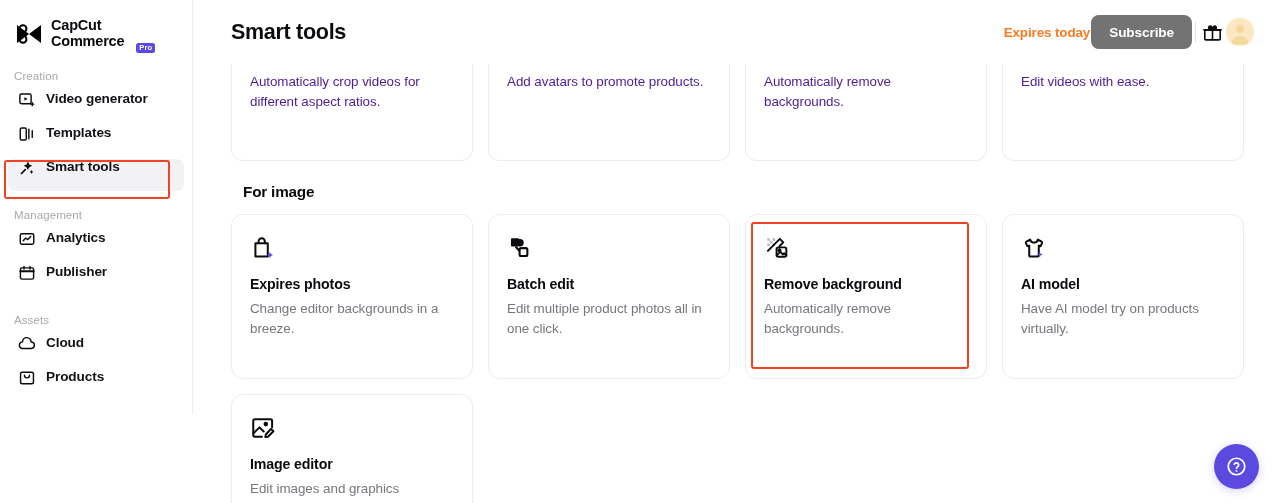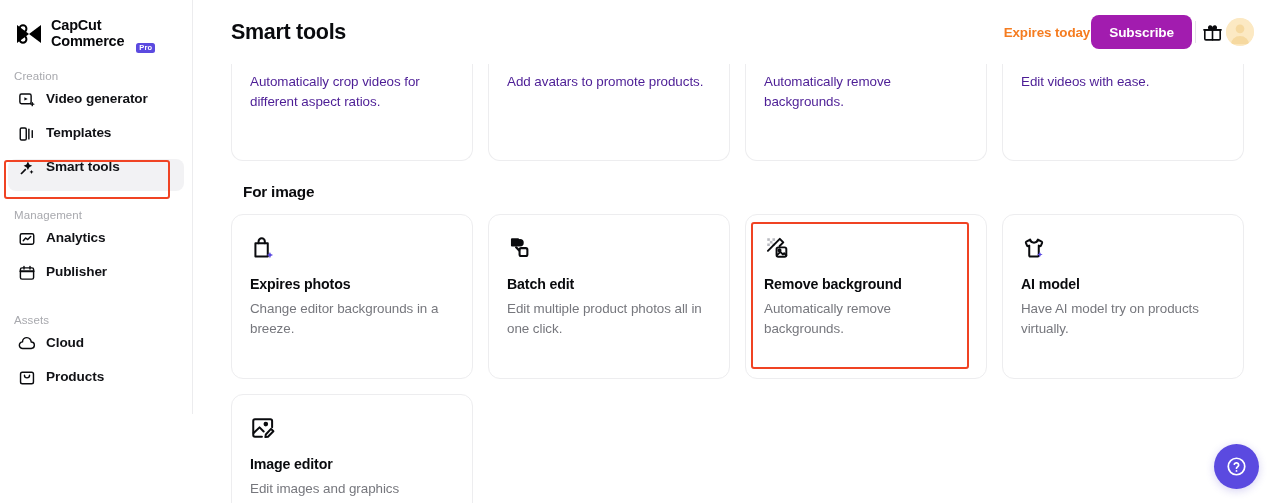--- a/index.html
+++ b/index.html
@@ -80,21 +80,21 @@
   .page-title {
     font-size: 21.5px; font-weight: 700; color: #0a0b0e;
     letter-spacing: -0.3px;
   }
   .topbar-right { margin-left: auto; display: flex; align-items: center; gap: 1px; }
   .expires {
     font-size: 13.4px; color: #F57C20; font-weight: 600; letter-spacing: -0.1px;
     cursor: pointer;
   }
   .subscribe-btn {
-    background: #a21caf; color: #ffffff;
+    background: #737373; color: #ffffff;
     font-size: 13.6px; font-weight: 600;
     border: none; border-radius: 8px;
     padding: 0 18px; height: 34px;
     cursor: pointer;
     font-family: "Liberation Sans", sans-serif;
     letter-spacing: -0.1px;
   }
   .vdiv { width: 1px; height: 22px; background: #e3e3e6; margin: 0 2px; }
   .gift-btn { width: 26px; height: 26px; display: flex; align-items: center; justify-content: center; cursor: pointer; }
   .avatar {

